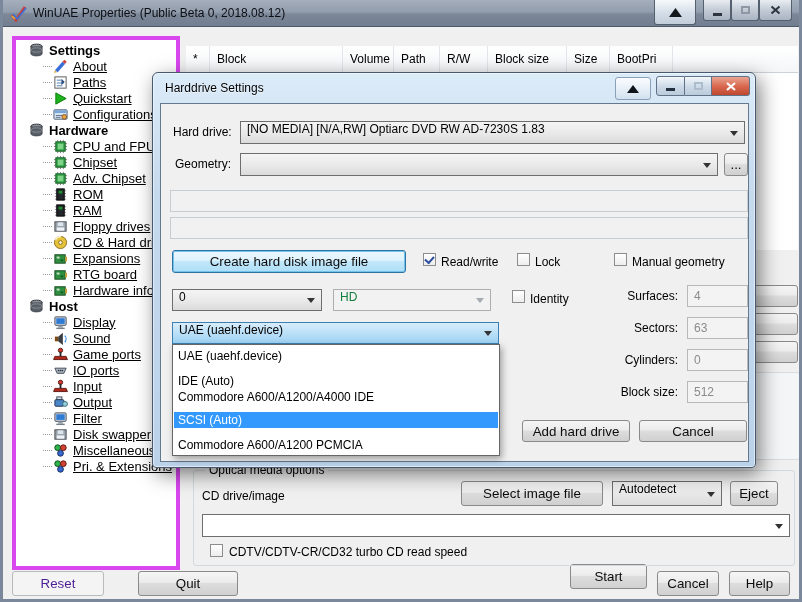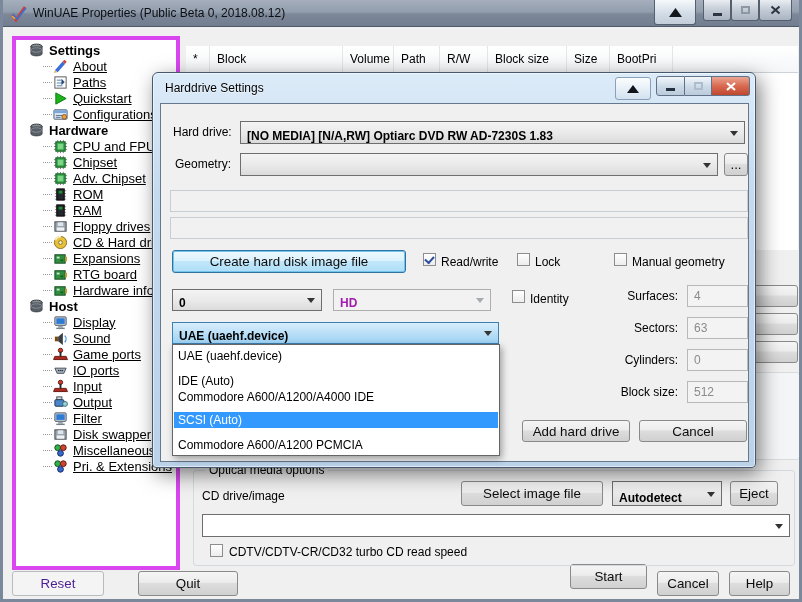--- a/index.html
+++ b/index.html
@@ -46,24 +46,24 @@
   .pfrag { position:absolute; left:748px; top:372px; width:52px; height:88px; border:1px solid #d7dce0;
     border-radius:3px; background:#f4f5f6; z-index:3; }
 
   
   .btn { position:absolute; display:flex; align-items:center; justify-content:center; text-align:center;
     border:1px solid #8a8a8a; border-radius:3px; color:#0d0d0d;
     background:linear-gradient(#f5f5f5,#ececec 45%,#dddddd 50%,#d0d0d0); cursor:default; }
   .btn.default { border-color:#2f73a0; box-shadow:inset 0 0 0 1px #74c3ec;
     background:linear-gradient(#edf8fe,#ddf2fd 45%,#c2e7fa 50%,#addef7); }
   .btn.disabled { color:#4c1d95; background:#f4f4f4; border-color:#b7bbbe; box-shadow:none; }
-  .combo { position:absolute; display:flex; align-items:flex-end; border:1px solid #6e6e6e; padding:0 20px 0 6px;
-    background:linear-gradient(#f4f4f4,#e9e9e9 55%,#dbdbdb); white-space:nowrap; overflow:hidden;font-weight:bold; }
+  .combo { position:absolute; display:flex; align-items:flex-start; border:1px solid #6e6e6e; padding:0 20px 0 6px;
+    background:linear-gradient(#f4f4f4,#e9e9e9 55%,#dbdbdb); white-space:nowrap; overflow:hidden; }
   .combo.white { background:#fff; }
-  .combo.disabled { color:#a21caf; border-color:#aeaeae; background:#f2f2f2; }
+  .combo.disabled { color:#15803d; border-color:#aeaeae; background:#f2f2f2; }
   .combo.focus { background:linear-gradient(#d8edfb,#9ed2f4); border-color:#3c7fb1; }
   .arr { position:absolute; right:6px; top:50%; margin-top:-2px; width:0; height:0;
     border:4px solid transparent; border-bottom:none; border-top:5px solid #333; }
   .combo.disabled .arr { border-top-color:#a5abb1; }
   .checkbox { position:absolute; width:13px; height:13px; border:1px solid #8d8d8d; background:linear-gradient(#fff,#ededed); }
   .checkbox.checked::after { content:""; position:absolute; left:1px; top:2px; width:7px; height:4px;
     border-left:2px solid #2b4f9e; border-bottom:2px solid #2b4f9e; transform:rotate(-48deg); }
   .lbl { position:absolute; white-space:nowrap; }
   .tfield { position:absolute; border:1px solid #c8cdd2; background:#f1f1f1; }
 

